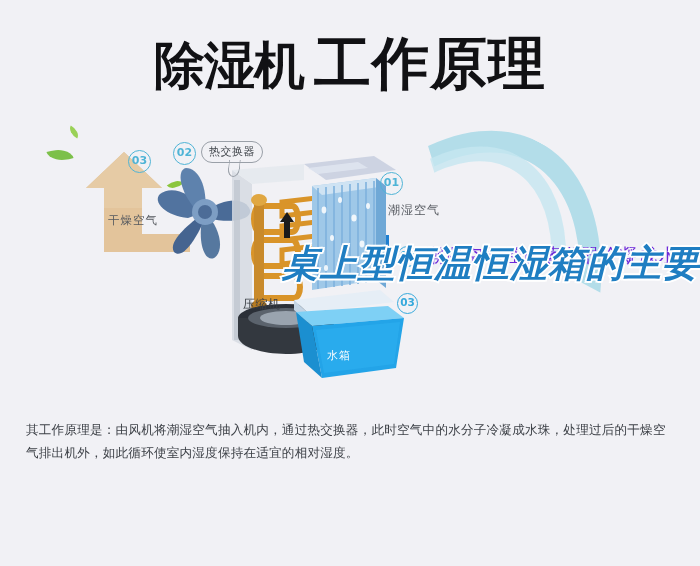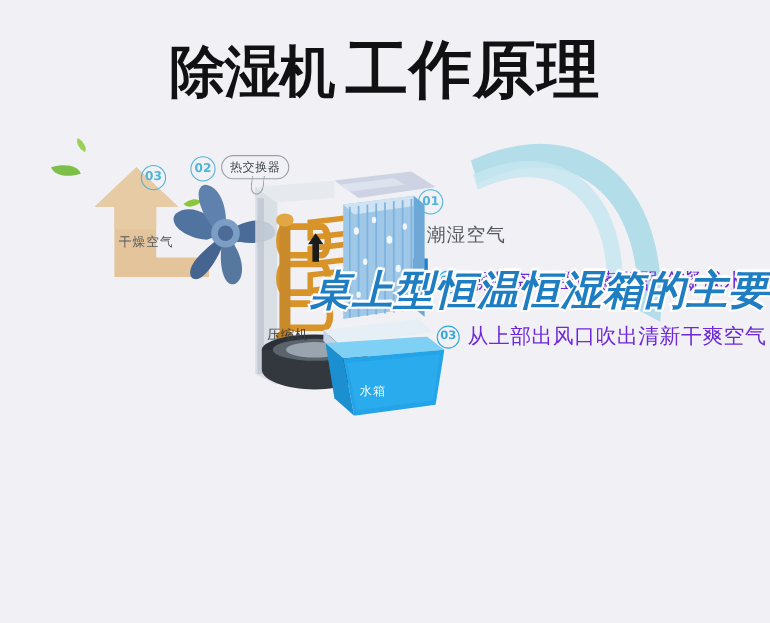--- a/index.html
+++ b/index.html
@@ -108,21 +108,21 @@
     top: 93px;
     font-size: 11.5px;
     color: #55595f;
     letter-spacing: 1px;
     font-family: "DejaVu Sans", sans-serif;
   }
   .label-humid {
     position: absolute;
     left: 388px;
     top: 82px;
-    font-size: 17px;
+    font-size: 12px;
     color: #55595f;
     letter-spacing: 1px;
     font-family: "DejaVu Sans", sans-serif;
   }
   .label-tank {
     position: absolute;
     left: 327px;
     top: 228px;
     font-size: 11px;
     color: #ffffff;
@@ -414,24 +414,24 @@
     <div class="label-tank">水箱</div>
   </div>
 
   <div class="legend">
     <div class="legend-item">
       <span class="legend-num">02</span>
       <span class="legend-text">潮湿空气经过蒸发器冷凝成水珠</span>
     </div>
     <div class="legend-item">
       <span class="legend-num">03</span>
-      <span class="legend-text">从上部出风口吹出清新干爽空气</span>
     </div>
   </div>
 
   <div class="overlay">
     <span class="ln">桌上型恒温恒湿箱的主要</span>
   </div>
 
   <div class="body-copy">
+    <p class="para">其工作原理是：由风机将潮湿空气抽入机内，通过热交换器，此时空气中的水分子冷凝成水珠，处理过后的干燥空气排出机外，如此循环使室内湿度保持在适宜的相对湿度。</p>
   </div>
 
 </div>
 
 </body></html>

